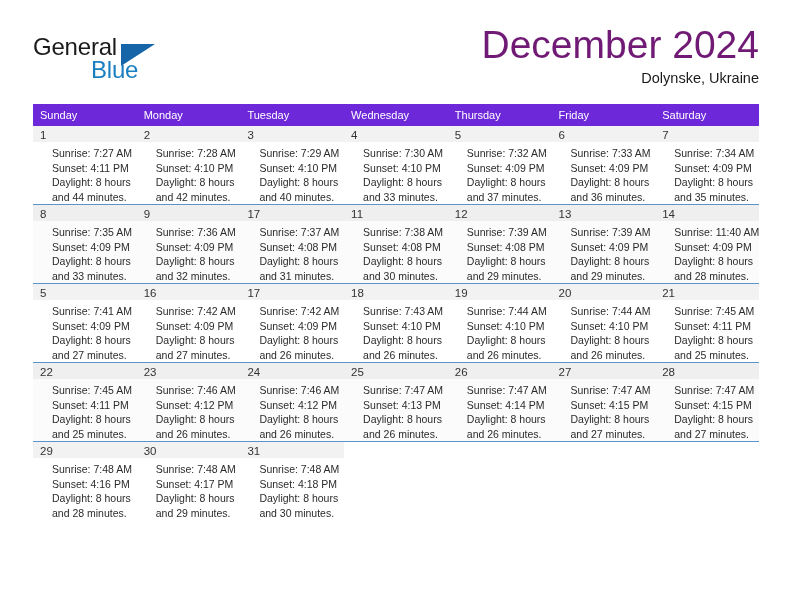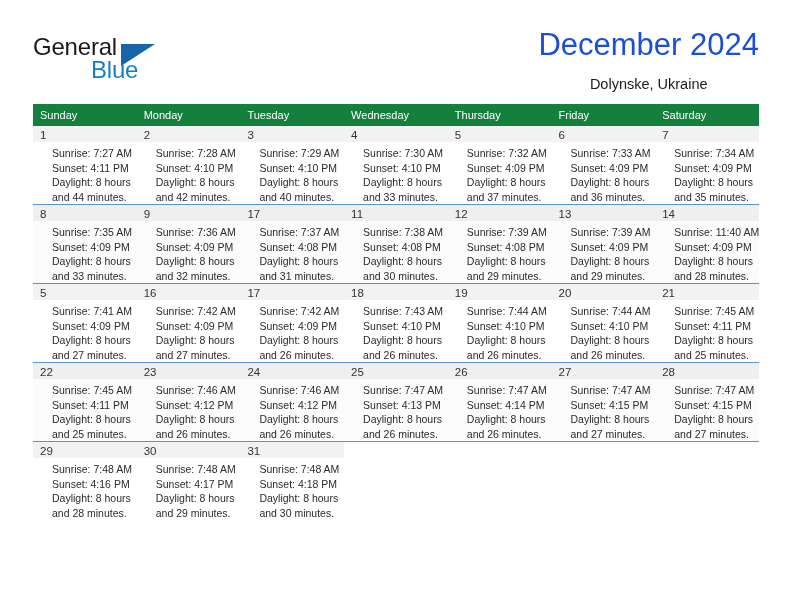--- a/index.html
+++ b/index.html
@@ -63,45 +63,44 @@
     border-bottom: 22px solid transparent;
   }
 
   .title-block {
     position: absolute;
     right: 33px;
     top: 28px;
     text-align: right;
   }
   .month-title {
-    font-size: 31px;
-    color: #1d4ed8;
+    font-size: 39px;
+    color: #701a75;
     line-height: 34px;
     white-space: nowrap;
   }
   .location {
     font-size: 14.5px;
     color: #1a1a1a;
     line-height: 20px;
-    margin-top: 12px;
+    margin-top: 6px;
     white-space: nowrap;
-    text-align: center;
   }
 
   
   .calendar {
     position: absolute;
     left: 33px;
     top: 104px;
     width: 726px;
     border-collapse: collapse;
     table-layout: fixed;
   }
   .calendar th {
-    background: #15803d;
+    background: #6d28d9;
     color: #ffffff;
     font-size: 11px;
     font-weight: normal;
     text-align: left;
     padding: 5px 0 5px 7px;
     height: 12px;
     border: none;
   }
   .calendar td {
     width: 103.7px;

